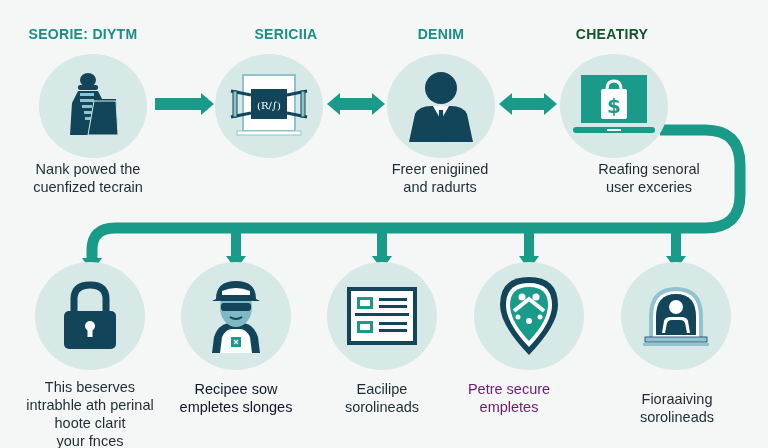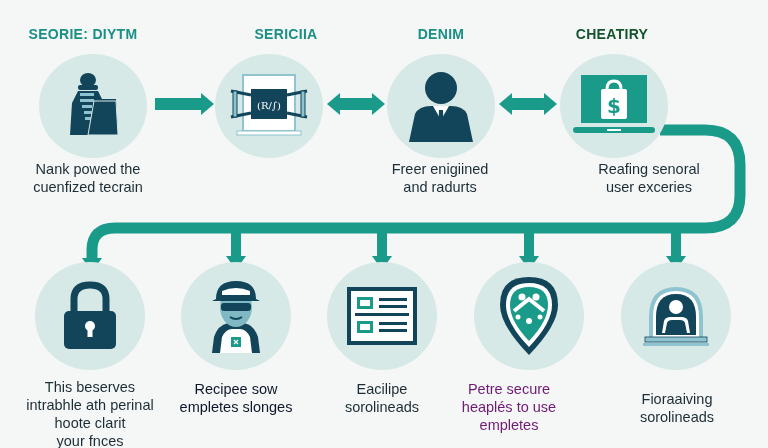--- a/index.html
+++ b/index.html
@@ -208,21 +208,20 @@
       <path d="M 16 36 L 31 24 L 46 36" stroke="#ffffff" stroke-width="4" fill="none"></path>
       <circle cx="24" cy="22" r="3.5" fill="#ffffff"></circle>
       <circle cx="38" cy="22" r="3.5" fill="#ffffff"></circle>
       <circle cx="20" cy="42" r="2.5" fill="#ffffff"></circle>
       <circle cx="31" cy="46" r="3" fill="#ffffff"></circle>
       <circle cx="42" cy="42" r="2.5" fill="#ffffff"></circle>
     </svg>
   </div>
   <div class="caption" style="left:509px; top:380px; color:#701a75;">
     <div>Petre secure</div>
-    <div>heaplés to use</div>
     <div>empletes</div>
   </div>
 
   <div class="circle" style="left:621px; top:262px; width:110px; height:108px; background:#d6e9e6;">
     <svg width="70" height="66" viewBox="0 0 70 66">
       <path d="M 8 56 L 8 34 Q 8 4 35 4 Q 62 4 62 34 L 62 56 Z" fill="#8fc3cf"></path>
       <path d="M 12 54 L 12 34 Q 12 8 35 8 Q 58 8 58 34 L 58 54 Z" fill="#ffffff"></path>
       <path d="M 15 52 L 15 34 Q 15 11 35 11 Q 55 11 55 34 L 55 52 Z" fill="#12445a"></path>
       <circle cx="35" cy="24" r="7" fill="#ffffff"></circle>
       <path d="M 21 50 L 23 38 Q 24 34 30 34 L 40 34 Q 46 34 47 38 L 49 50 Z" fill="#ffffff"></path>

